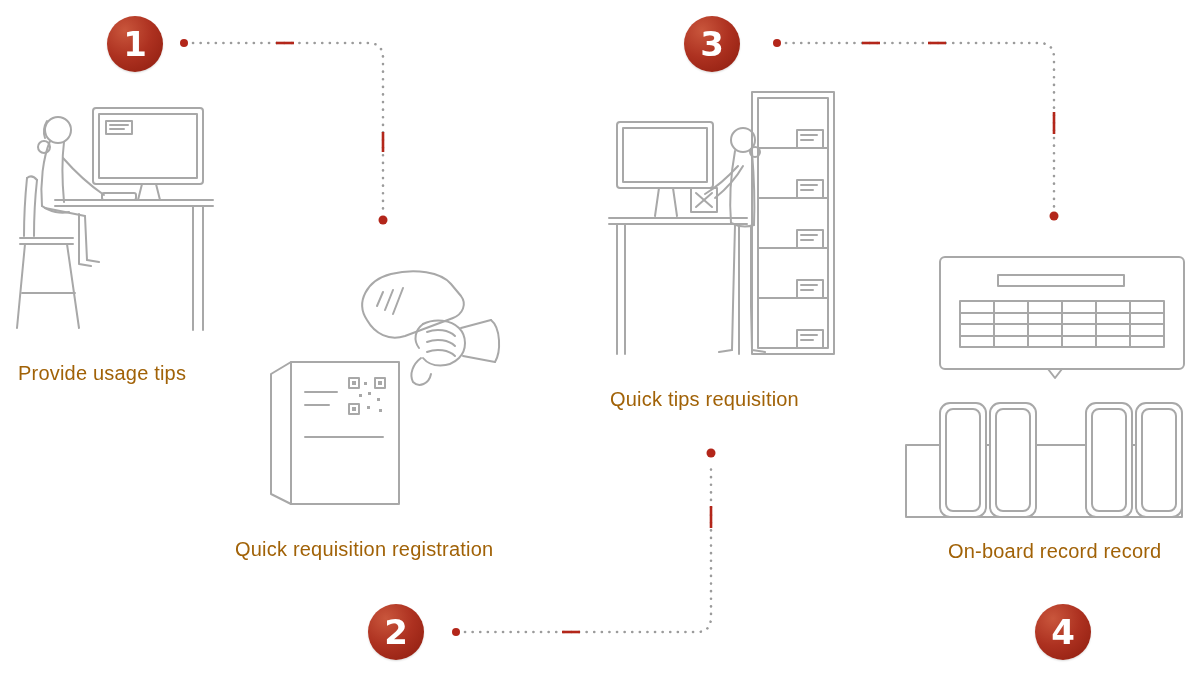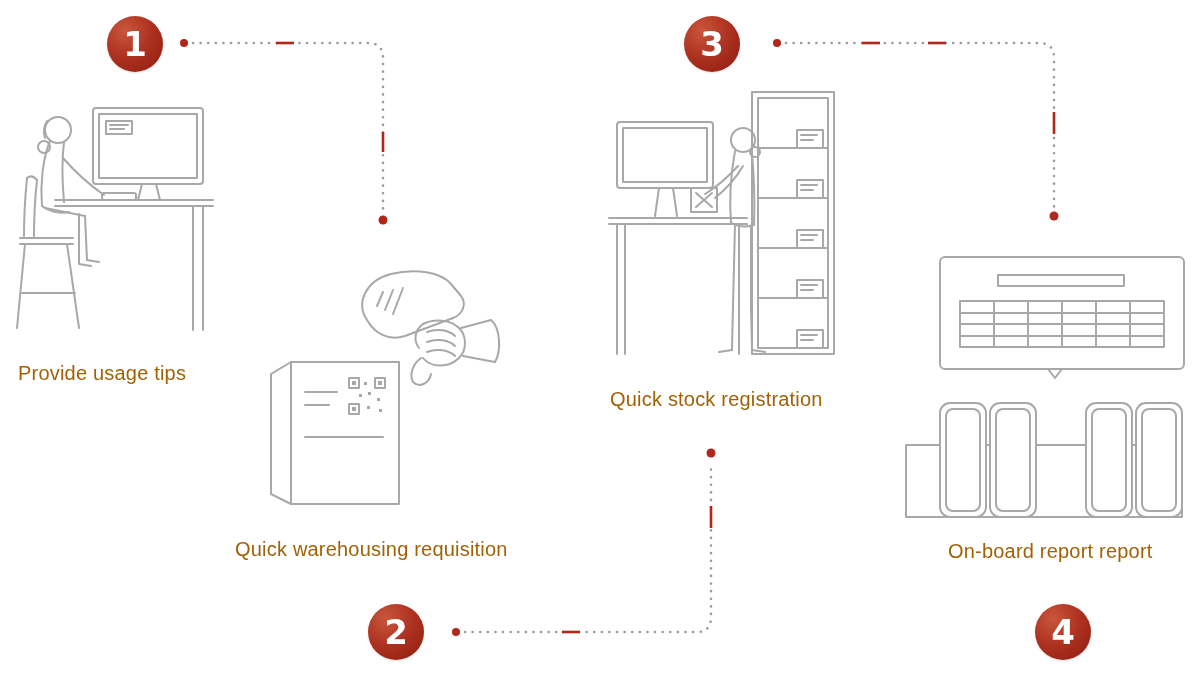--- a/index.html
+++ b/index.html
@@ -242,17 +242,17 @@
       <g fill="none" stroke="#a8a8a8" stroke-width="2" stroke-linejoin="round">
         <rect x="44" y="154" width="34" height="102" rx="7"></rect>
         <rect x="94" y="154" width="34" height="102" rx="7"></rect>
         <rect x="190" y="154" width="34" height="102" rx="7"></rect>
         <rect x="240" y="154" width="34" height="102" rx="7"></rect>
       </g>
     </svg>
   </figure>
 
   <div class="step-label" style="left:18px;top:362px">Provide usage tips</div>
-  <div class="step-label" style="left:235px;top:538px">Quick warehousing requisition</div>
-  <div class="step-label" style="left:610px;top:388px">Quick stock registration</div>
-  <div class="step-label" style="left:948px;top:540px">On-board report report</div>
+  <div class="step-label" style="left:235px;top:538px">Quick requisition registration</div>
+  <div class="step-label" style="left:610px;top:388px">Quick tips requisition</div>
+  <div class="step-label" style="left:948px;top:540px">On-board record record</div>
 
 </div>
 
 </body></html>

